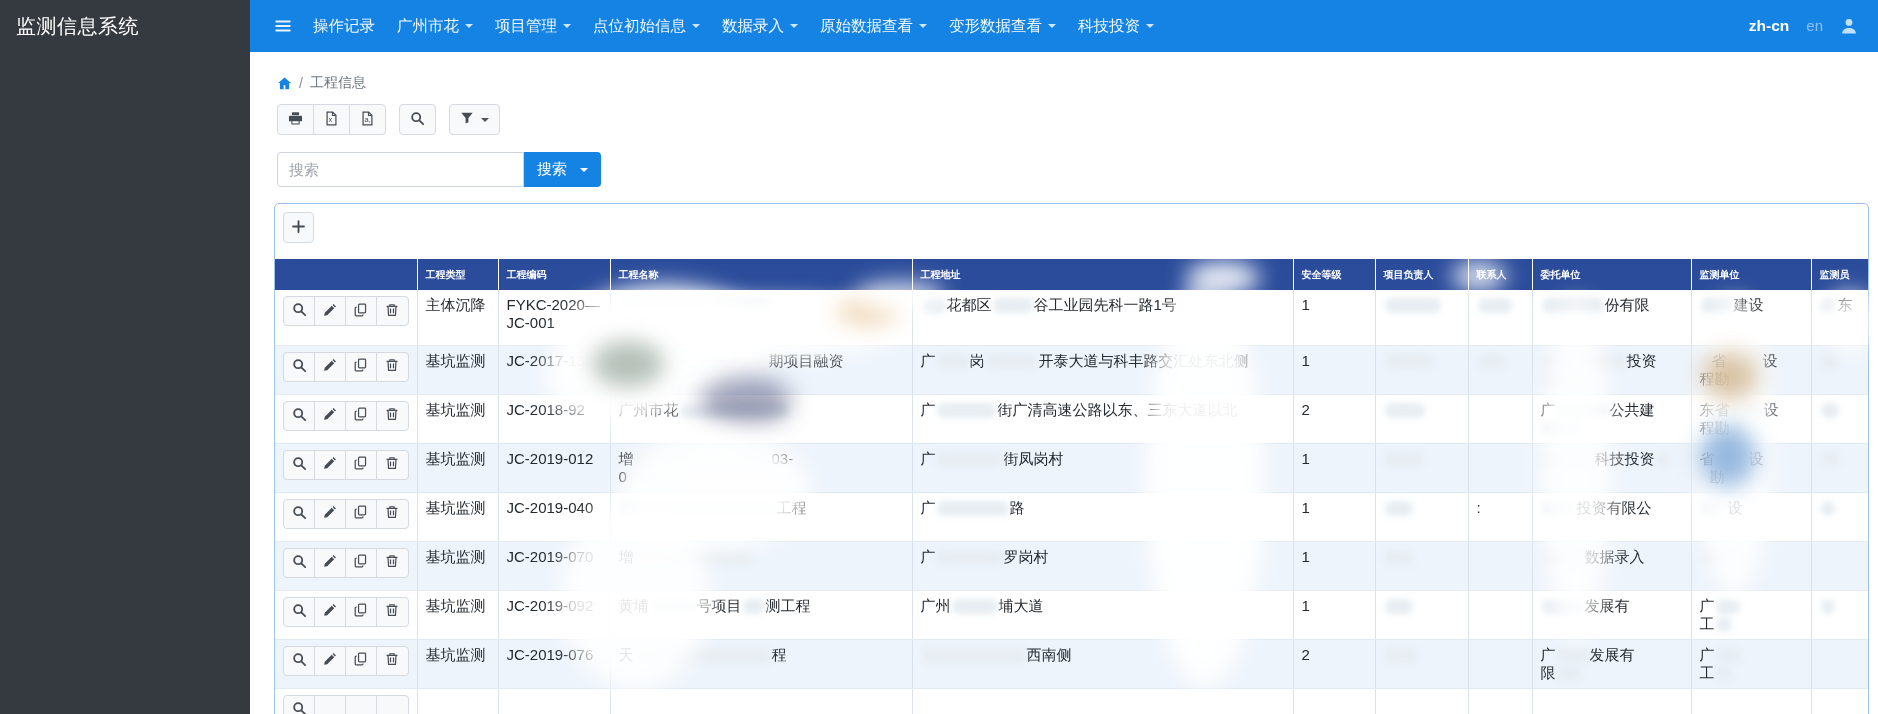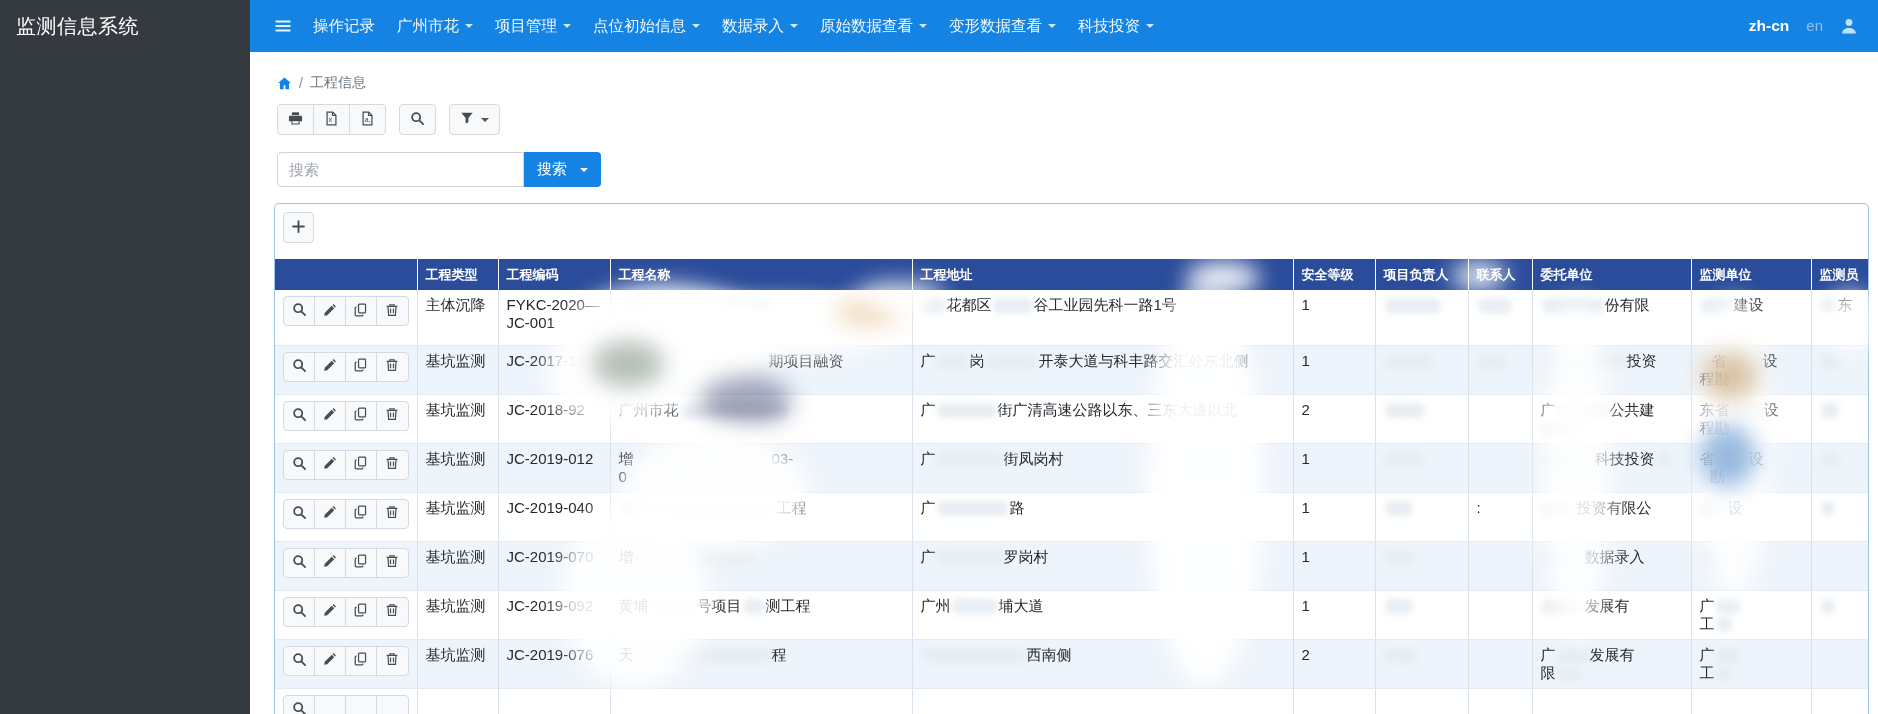--- a/index.html
+++ b/index.html
@@ -50,21 +50,21 @@
   .search-btn{height:35px;background:#1583e4;color:#fff;border:none;border-radius:0 4px 4px 0;
               font-size:15px;padding:0 13px;display:flex;align-items:center;cursor:pointer}
   .search-btn .caret{border-top-color:#fff;margin-left:13px}
 
   .card{margin:16px 9px 0 24px;border:1px solid #9dc4ea;border-radius:5px;box-sizing:border-box;
         position:relative;height:560px;overflow:hidden;background:#fff}
   .add-btn{margin:8px;width:31px;height:31px;padding:0}
 
   table{border-collapse:collapse;table-layout:fixed;width:1593px;margin-top:8px;font-size:15px}
   thead th{background:#2b4c9b;color:#fff;font-weight:600;text-align:left;padding:3px 8px;height:25px;
-           border-right:1px solid rgba(255,255,255,.15);white-space:nowrap;overflow:hidden;font-size:13px}
+           border-right:1px solid rgba(255,255,255,.15);white-space:nowrap;overflow:hidden;font-size:10px}
   tbody td{border-right:1px solid #d9e2ec;border-bottom:1px solid #e2eaf2;padding:6px 8px;
            vertical-align:top;overflow:hidden;line-height:18px}
   tbody tr{height:49px}
   tbody tr:first-child{height:55px}
   tbody tr:nth-child(even){background:#edf4fb}
   .code-cell{word-break:break-all}
 
   .row-btns{display:flex}
   .row-btn{width:33px;height:30px;padding:0;border-radius:0;margin-left:-1px;background:#f8f9fa}
   .row-btn:first-child{border-radius:4px 0 0 4px;margin-left:0}

